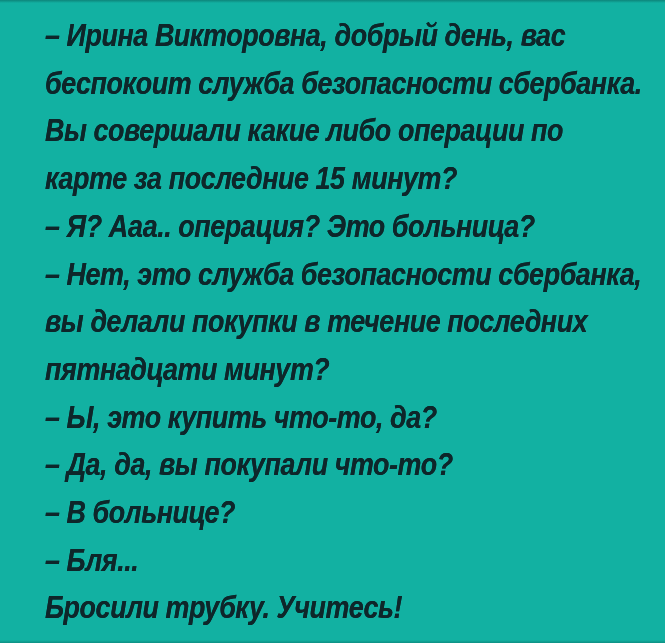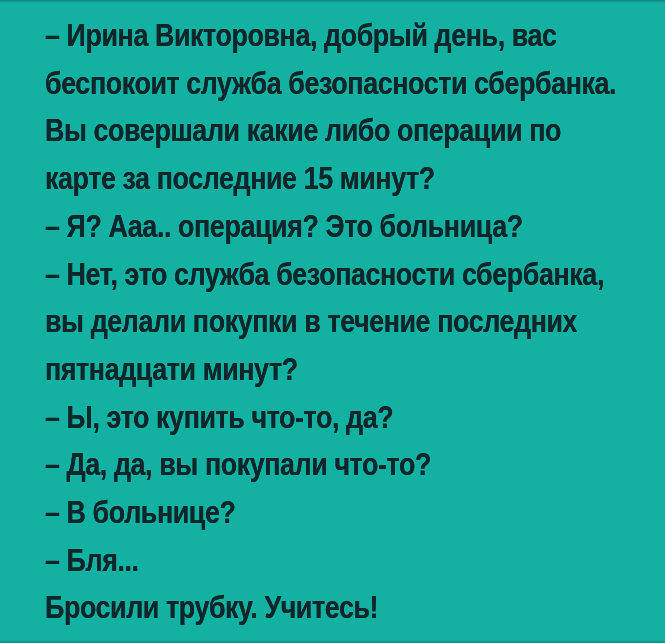--- a/index.html
+++ b/index.html
@@ -11,20 +11,21 @@
     height: 643px;
     overflow: hidden;
     position: relative;
     background: #12b1a2;
     font-family: "Liberation Sans", sans-serif;
   }
   .meme-card {
     position: absolute;
     inset: 0;
     background: #12b1a2;
+    font-style: italic;
   }
   
   .edge-top {
     position: absolute;
     top: 0; left: 0; right: 0;
     height: 3px;
     background: linear-gradient(to bottom, rgba(0,20,20,0.28), rgba(0,20,20,0));
     pointer-events: none;
   }
   .edge-bottom {

